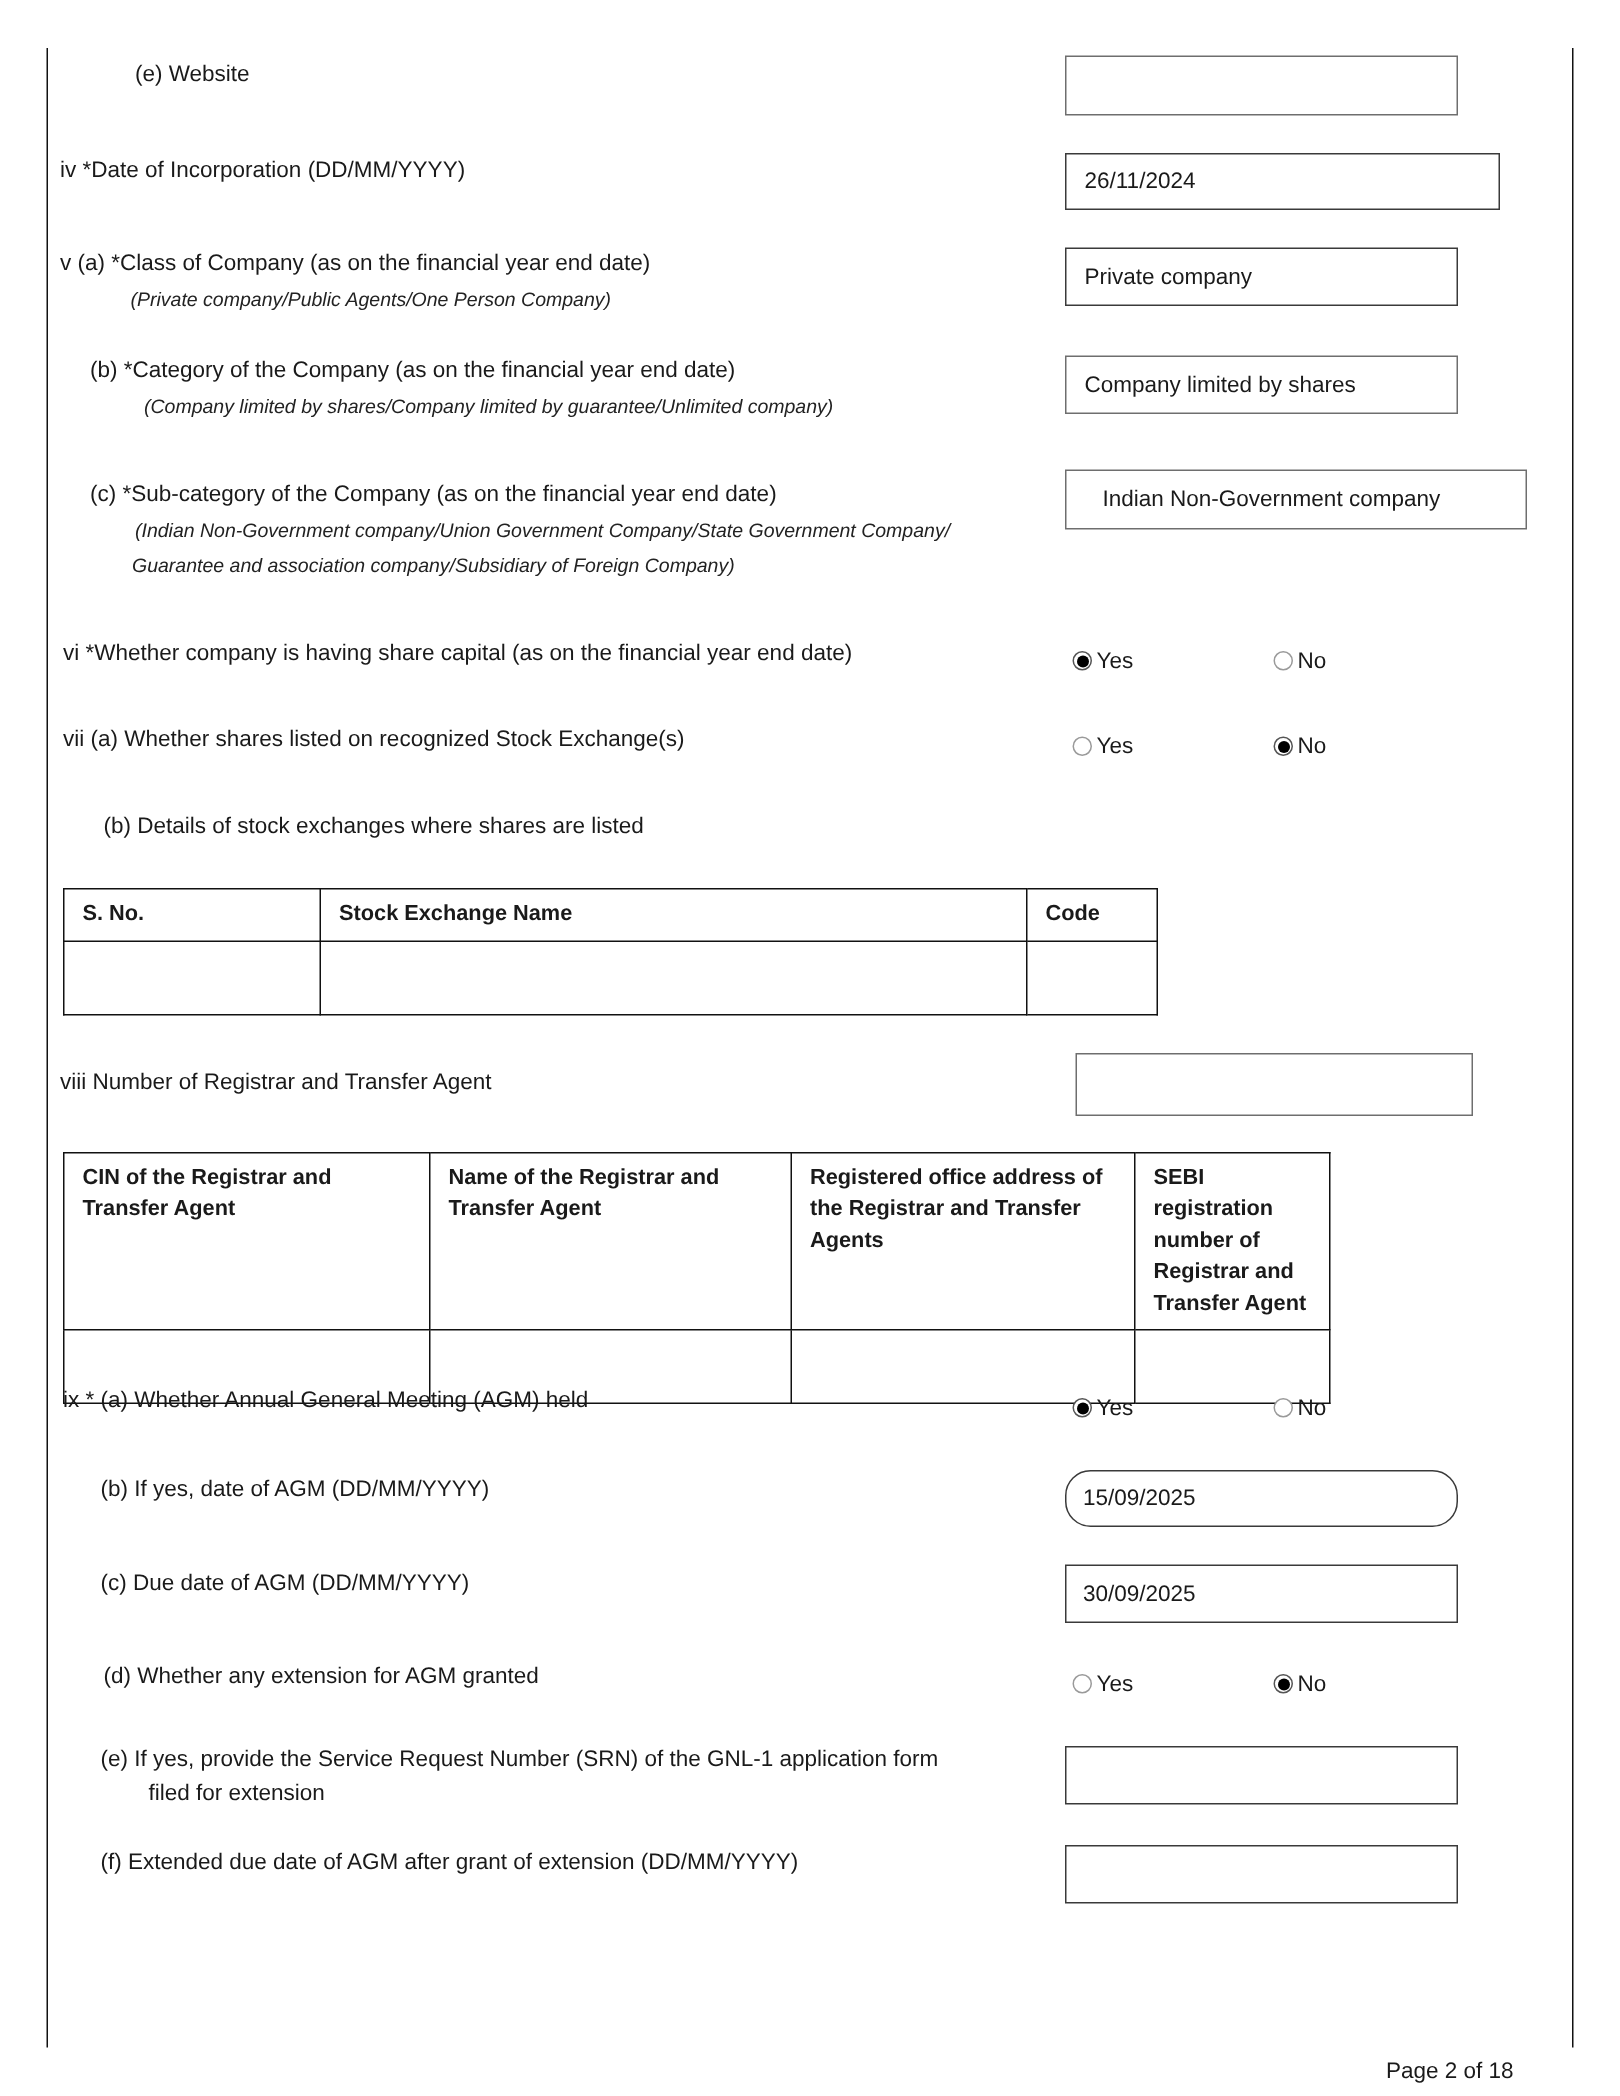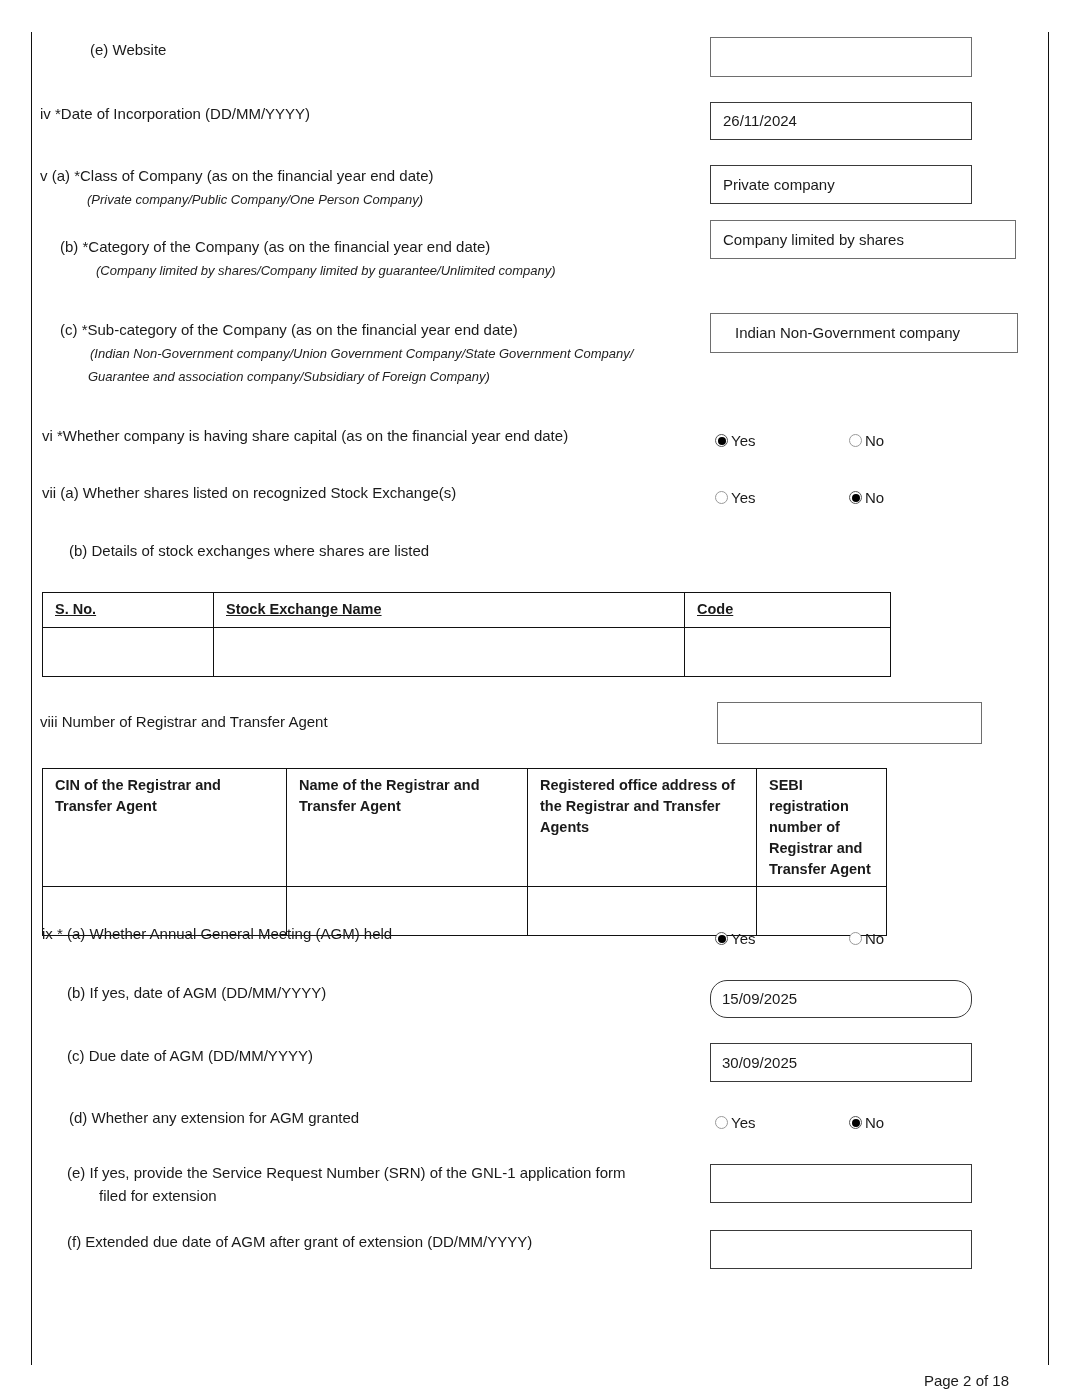--- a/index.html
+++ b/index.html
@@ -43,29 +43,29 @@
 </style>
 </head>
 <body>
 
 <div class="page-frame"></div>
 
 <div class="abs label" style="left:67px; top:41px;margin-left:23px;">(e) Website</div>
 <div class="field" style="left:710px; top:37px; width:262px; height:40px;"></div>
 
 <div class="abs label" style="left:40px; top:105px;">iv *Date of Incorporation (DD/MM/YYYY)</div>
-<div class="field dark" style="left:710px; top:102px; width:262px; height:38px;">26/11/2024</div>
+<div class="field dark" style="left:710px; top:102px; width:290px; height:38px;">26/11/2024</div>
 
 <div class="abs label" style="left:40px; top:167px;">v  (a) *Class of Company (as on the financial year end date)</div>
-<div class="abs hint" style="left:87px; top:192px;">(Private company/Public Company/One Person Company)</div>
+<div class="abs hint" style="left:87px; top:192px;">(Private company/Public Agents/One Person Company)</div>
 <div class="field dark" style="left:710px; top:165px; width:262px; height:39px;">Private company</div>
 
 <div class="abs label" style="left:60px; top:238px;">(b) *Category of the Company (as on the financial year end date)</div>
 <div class="abs hint" style="left:96px; top:263px;">(Company limited by shares/Company limited by guarantee/Unlimited company)</div>
-<div class="field" style="left:710px; top:220px; width:306px; height:39px;">Company limited by shares</div>
+<div class="field" style="left:710px; top:237px; width:262px; height:39px;">Company limited by shares</div>
 
 <div class="abs label" style="left:60px; top:321px;">(c) *Sub-category of the Company (as on the financial year end date)</div>
 <div class="abs hint" style="left:90px; top:346px;">(Indian Non-Government company/Union Government Company/State Government Company/</div>
 <div class="abs hint" style="left:88px; top:369px;">Guarantee and association company/Subsidiary of Foreign Company)</div>
 <div class="field" style="left:710px; top:313px; width:308px; height:40px; padding:0 24px;">Indian Non-Government company</div>
 
 <div class="abs label" style="left:42px; top:427px;">vi *Whether company is having share capital (as on the financial year end date)</div>
 <div class="radio-group" style="left:715px; top:432px;">
   <label class="radio-opt" style="width:134px;">
     <span class="radio-circle checked"></span>
@@ -83,21 +83,21 @@
     <span class="radio-circle"></span>
     <span>Yes</span>
   </label>
   <label class="radio-opt">
     <span class="radio-circle checked"></span>
     <span>No</span>
   </label>
 </div>
 
 <div class="abs label" style="left:69px; top:542px;">(b) Details of stock exchanges where shares are listed</div>
-<table class="grid" style="left:42px; top:592px; width:849px;text-decoration:underline;">
+<table class="grid" style="left:42px; top:592px; width:730px;">
   <thead>
     <tr>
       <th style="width:146px; height:22px;">S. No.</th>
       <th style="width:446px;">Stock Exchange Name</th>
       <th>Code</th>
     </tr>
   </thead>
   <tbody>
     <tr style="height:49px;">
       <td></td>

